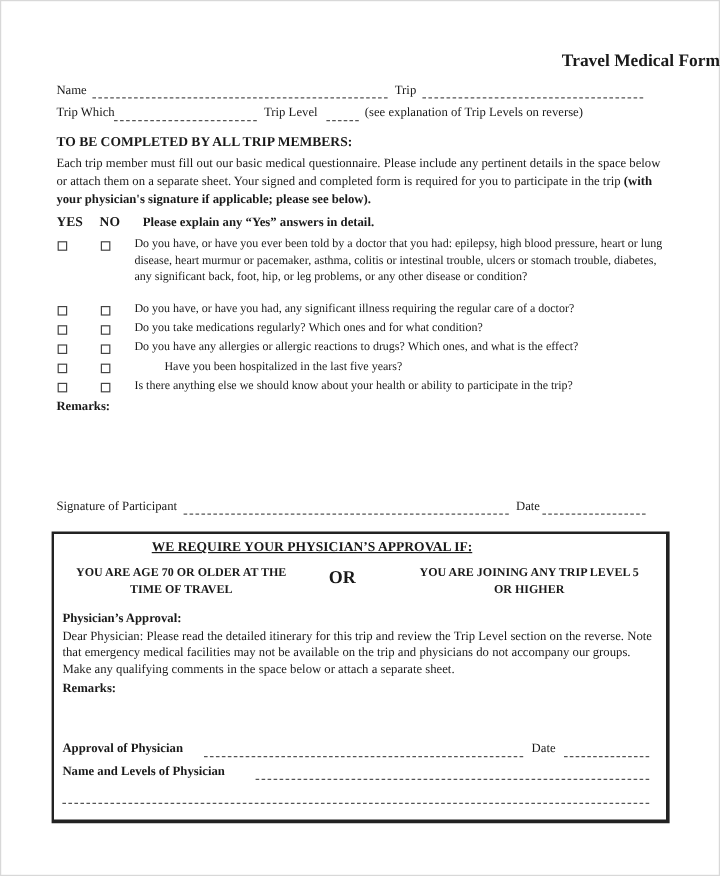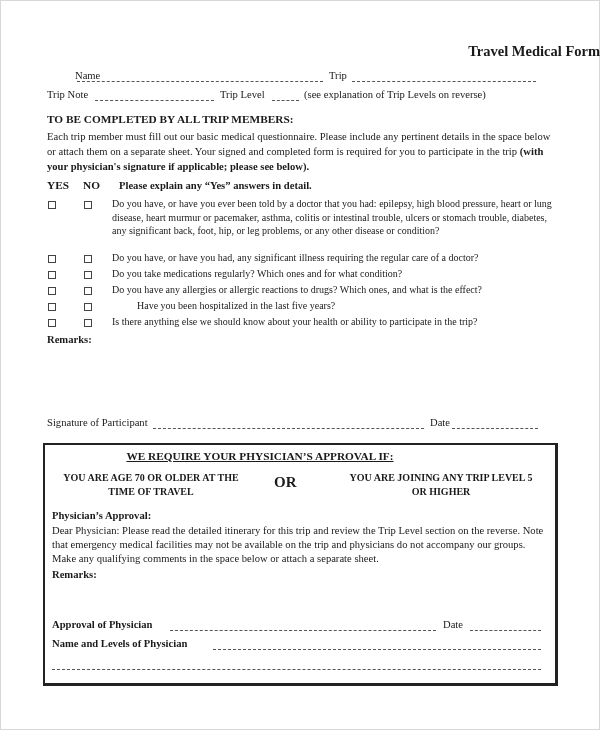--- a/index.html
+++ b/index.html
@@ -53,26 +53,26 @@
     position: absolute; border-bottom: 1px dashed #555; height: 0;
   }
 </style>
 </head>
 <body>
 
 <div class="page"></div>
 
 <div class="abs title">Travel Medical Form</div>
 
-<div class="abs f11" style="left:47px; top:70px;margin-left:28px;">Name</div>
+<div class="abs f11" style="left:47px; top:70px;">Name</div>
 <div class="line" style="left:77px; top:81px; width:246px;"></div>
 <div class="abs f11" style="left:329px; top:70px;">Trip</div>
 <div class="line" style="left:352px; top:81px; width:184px;"></div>
 
-<div class="abs f11" style="left:47px; top:89px;">Trip Note</div>
+<div class="abs f11" style="left:47px; top:89px;">Trip Which</div>
 <div class="line" style="left:95px; top:100px; width:119px;"></div>
 <div class="abs f11" style="left:220px; top:89px;">Trip Level</div>
 <div class="line" style="left:272px; top:100px; width:27px;"></div>
 <div class="abs f11" style="left:304px; top:89px;">(see explanation of Trip Levels on reverse)</div>
 
 <div class="abs section-heading">TO BE COMPLETED BY ALL TRIP MEMBERS:</div>
 <div class="abs intro"><span>Each trip member must fill out our basic medical questionnaire. Please include any pertinent details in the space below or attach them on a separate sheet. Your signed and completed form is required for you to participate in the trip </span><span class="bold">(with your physician's signature if applicable; please see below).</span></div>
 
 <div class="abs col-head" style="left:47px;">YES</div>
 <div class="abs col-head" style="left:83px;">NO</div>

